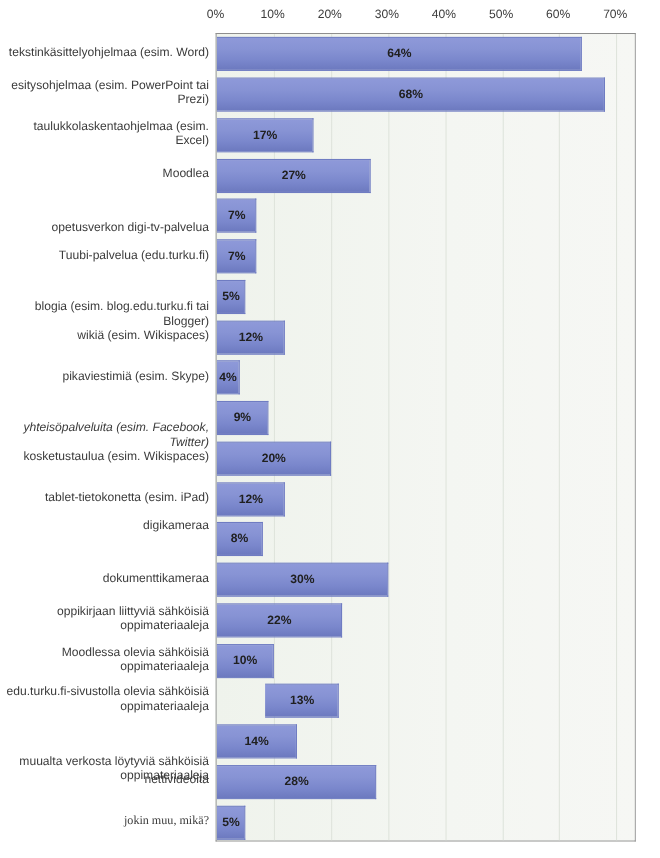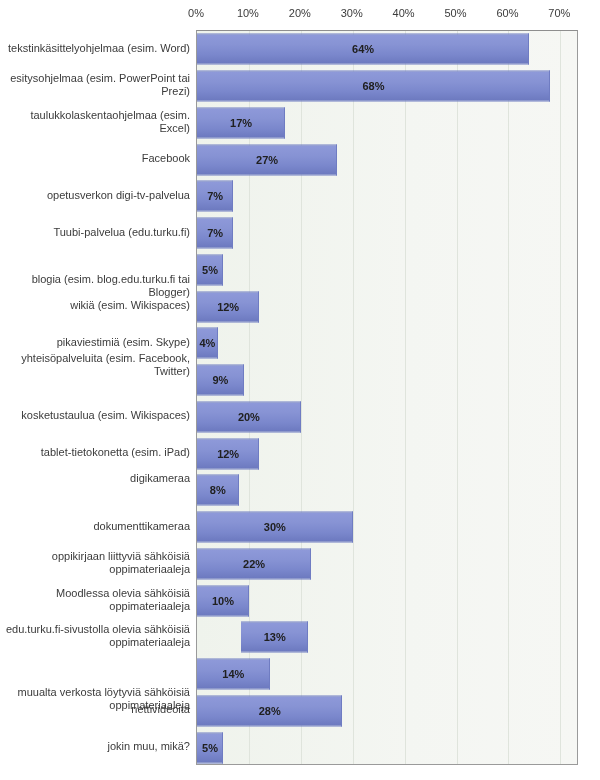--- a/index.html
+++ b/index.html
@@ -242,38 +242,38 @@
       <div class="cat-label" style="top: 0px; height: 36.75px;">
         <span>tekstinkäsittelyohjelmaa (esim. Word)</span>
       </div>
       <div class="cat-label" style="top: 36.75px; height: 36.75px;">
         <span>esitysohjelmaa (esim. PowerPoint tai Prezi)</span>
       </div>
       <div class="cat-label" style="top: 73.5px; height: 36.75px; margin-left: 38px;">
         <span>taulukkolaskentaohjelmaa (esim. Excel)</span>
       </div>
       <div class="cat-label" style="top: 110.25px; height: 36.75px;">
-        <span>Facebook</span>
-      </div>
-      <div class="cat-label" style="top: 147px; height: 36.75px;">
+        <span>Moodlea</span>
+      </div>
+      <div class="cat-label" style="top: 147px; height: 36.75px; align-items: flex-end;">
         <span>opetusverkon digi-tv-palvelua</span>
       </div>
       <div class="cat-label" style="top: 183.75px; height: 36.75px;">
         <span>Tuubi-palvelua (edu.turku.fi)</span>
       </div>
       <div class="cat-label" style="top: 220.5px; height: 36.75px; margin-top: 17px;">
         <span>blogia (esim. blog.edu.turku.fi tai Blogger)</span>
       </div>
       <div class="cat-label" style="top: 257.25px; height: 36.75px;">
         <span>wikiä (esim. Wikispaces)</span>
       </div>
       <div class="cat-label" style="top: 294px; height: 36.75px;">
         <span>pikaviestimiä (esim. Skype)</span>
       </div>
-      <div class="cat-label" style="top: 317px; height: 36.75px;">
+      <div class="cat-label" style="top: 348px; height: 36.75px; font-style: italic;">
         <span>yhteisöpalveluita (esim. Facebook, Twitter)</span>
       </div>
       <div class="cat-label" style="top: 367.5px; height: 36.75px;">
         <span>kosketustaulua (esim. Wikispaces)</span>
       </div>
       <div class="cat-label" style="top: 404.25px; height: 36.75px;">
         <span>tablet-tietokonetta (esim. iPad)</span>
       </div>
       <div class="cat-label" style="top: 418px; height: 36.75px; align-items: flex-end;">
         <span>digikameraa</span>
@@ -289,18 +289,18 @@
       </div>
       <div class="cat-label" style="top: 588px; height: 36.75px; padding-left: 28px;">
         <span>edu.turku.fi-sivustolla olevia sähköisiä oppimateriaaleja</span>
       </div>
       <div class="cat-label" style="top: 651px; height: 36.75px;">
         <span>muualta verkosta löytyviä sähköisiä oppimateriaaleja</span>
       </div>
       <div class="cat-label" style="top: 661.5px; height: 36.75px;">
         <span>nettivideoita</span>
       </div>
-      <div class="cat-label" style="top: 698.25px; height: 36.75px;">
+      <div class="cat-label" style="top: 698.25px; height: 36.75px; font-family: Liberation Serif, serif;">
         <span>jokin muu, mikä?</span>
       </div>
     </div>
 
 </div>
 
 </body></html>

